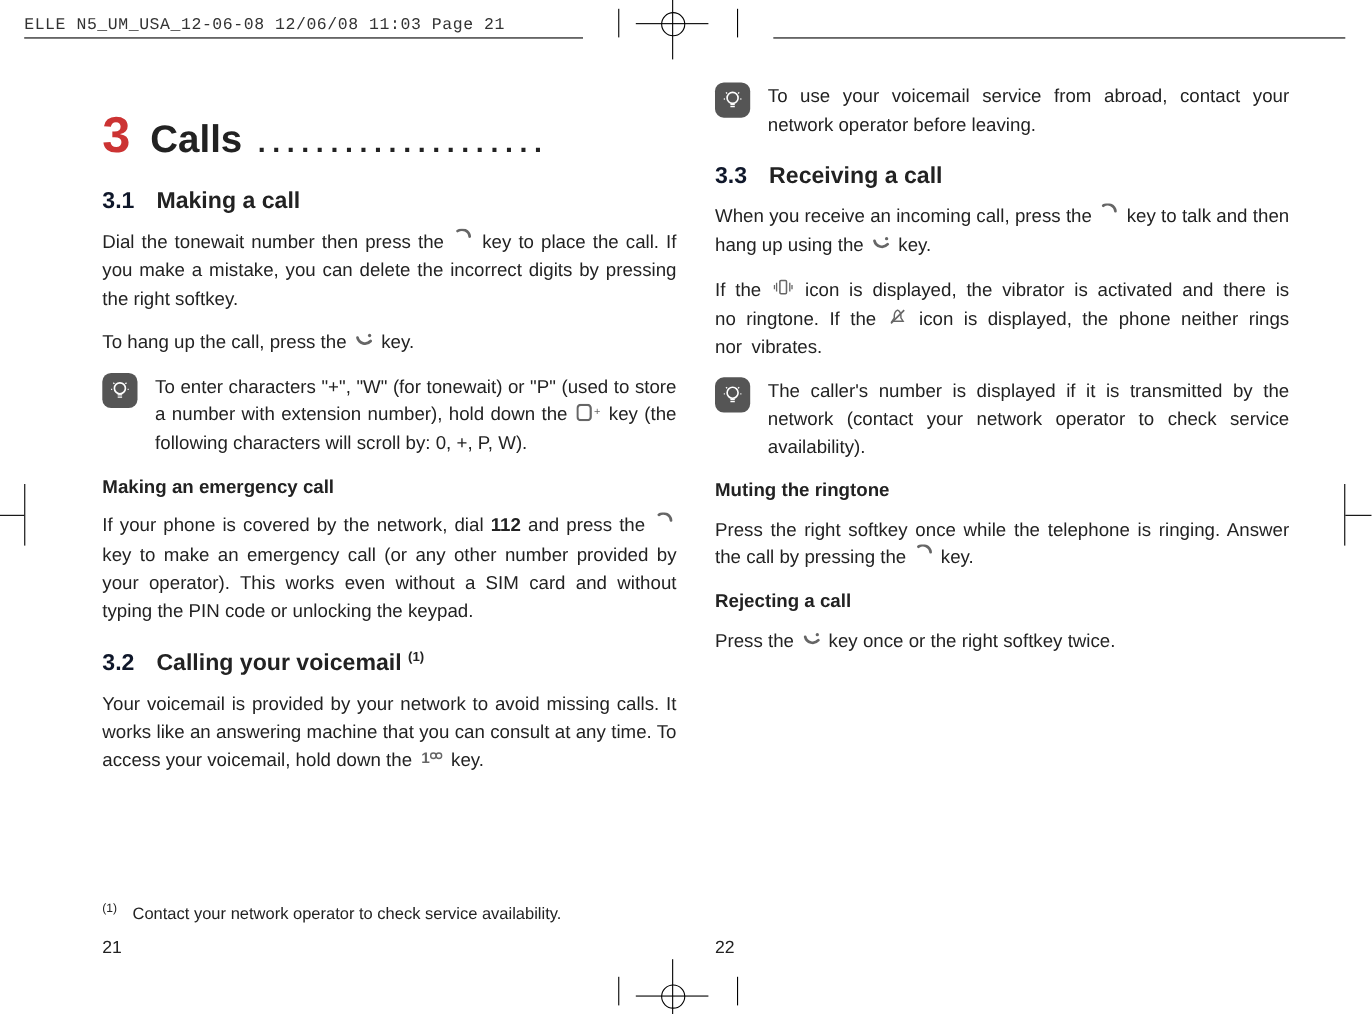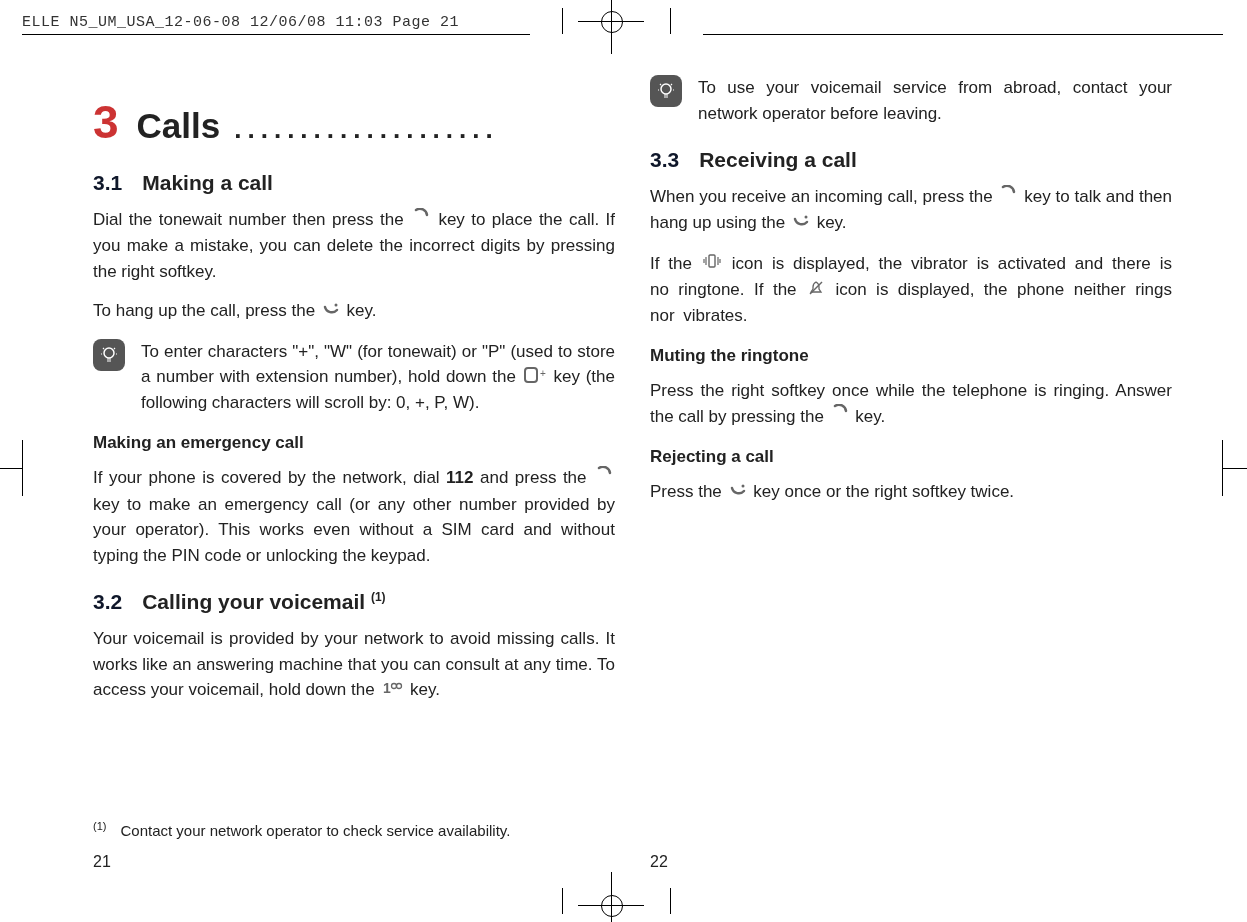--- a/index.html
+++ b/index.html
@@ -168,20 +168,30 @@
     <p class="wide">
       <span>If the </span><span class="icon"><svg width="18" height="16" viewBox="0 0 18 16">
             <rect x="6" y="2" width="6" height="12" rx="1" fill="none" stroke="#666" stroke-width="1.4"></rect>
             <path d="M3 4v8M15 4v8M1 6v4M17 6v4" stroke="#666" stroke-width="1.2"></path>
           </svg></span><span> icon is displayed, the vibrator is activated and there is no ringtone. If the </span><span class="icon"><svg width="16" height="16" viewBox="0 0 16 16">
             <path d="M8 2c-2 1-3 3-3 5v2l-2 3h10l-2-3V7c0-2-1-4-3-5z" fill="none" stroke="#666" stroke-width="1.3"></path>
             <line x1="2" y1="14" x2="14" y2="2" stroke="#666" stroke-width="1.5"></line>
           </svg></span><span> icon is displayed, the phone neither rings nor vibrates.</span>
     </p>
 
+    <div class="tip">
+      <div class="bulb">
+          <svg viewBox="0 0 20 20">
+            <circle cx="10" cy="8" r="5" fill="none" stroke="#fff" stroke-width="1.5"></circle>
+            <path d="M8 14h4M8 16h4" stroke="#fff" stroke-width="1.2"></path>
+            <path d="M4 3l1 1M16 3l-1 1M2 9h1M17 9h1" stroke="#fff" stroke-width="1.2"></path>
+          </svg>
+        </div>
+      <div class="tiptext justify">The caller's number is displayed if it is transmitted by the network (contact your network operator to check service availability).</div>
+    </div>
 
     <p class="sub">Muting the ringtone</p>
     <p class="justify">
       <span>Press the right softkey once while the telephone is ringing. Answer the call by pressing the </span><span class="icon"><svg width="18" height="18" viewBox="0 0 18 18">
             <path d="M4 2 A7 7 0 0 1 15 7" fill="none" stroke="#666" stroke-width="2.5" stroke-linecap="round"></path>
           </svg></span><span> key.</span>
     </p>
 
     <p class="sub">Rejecting a call</p>
     <p>

